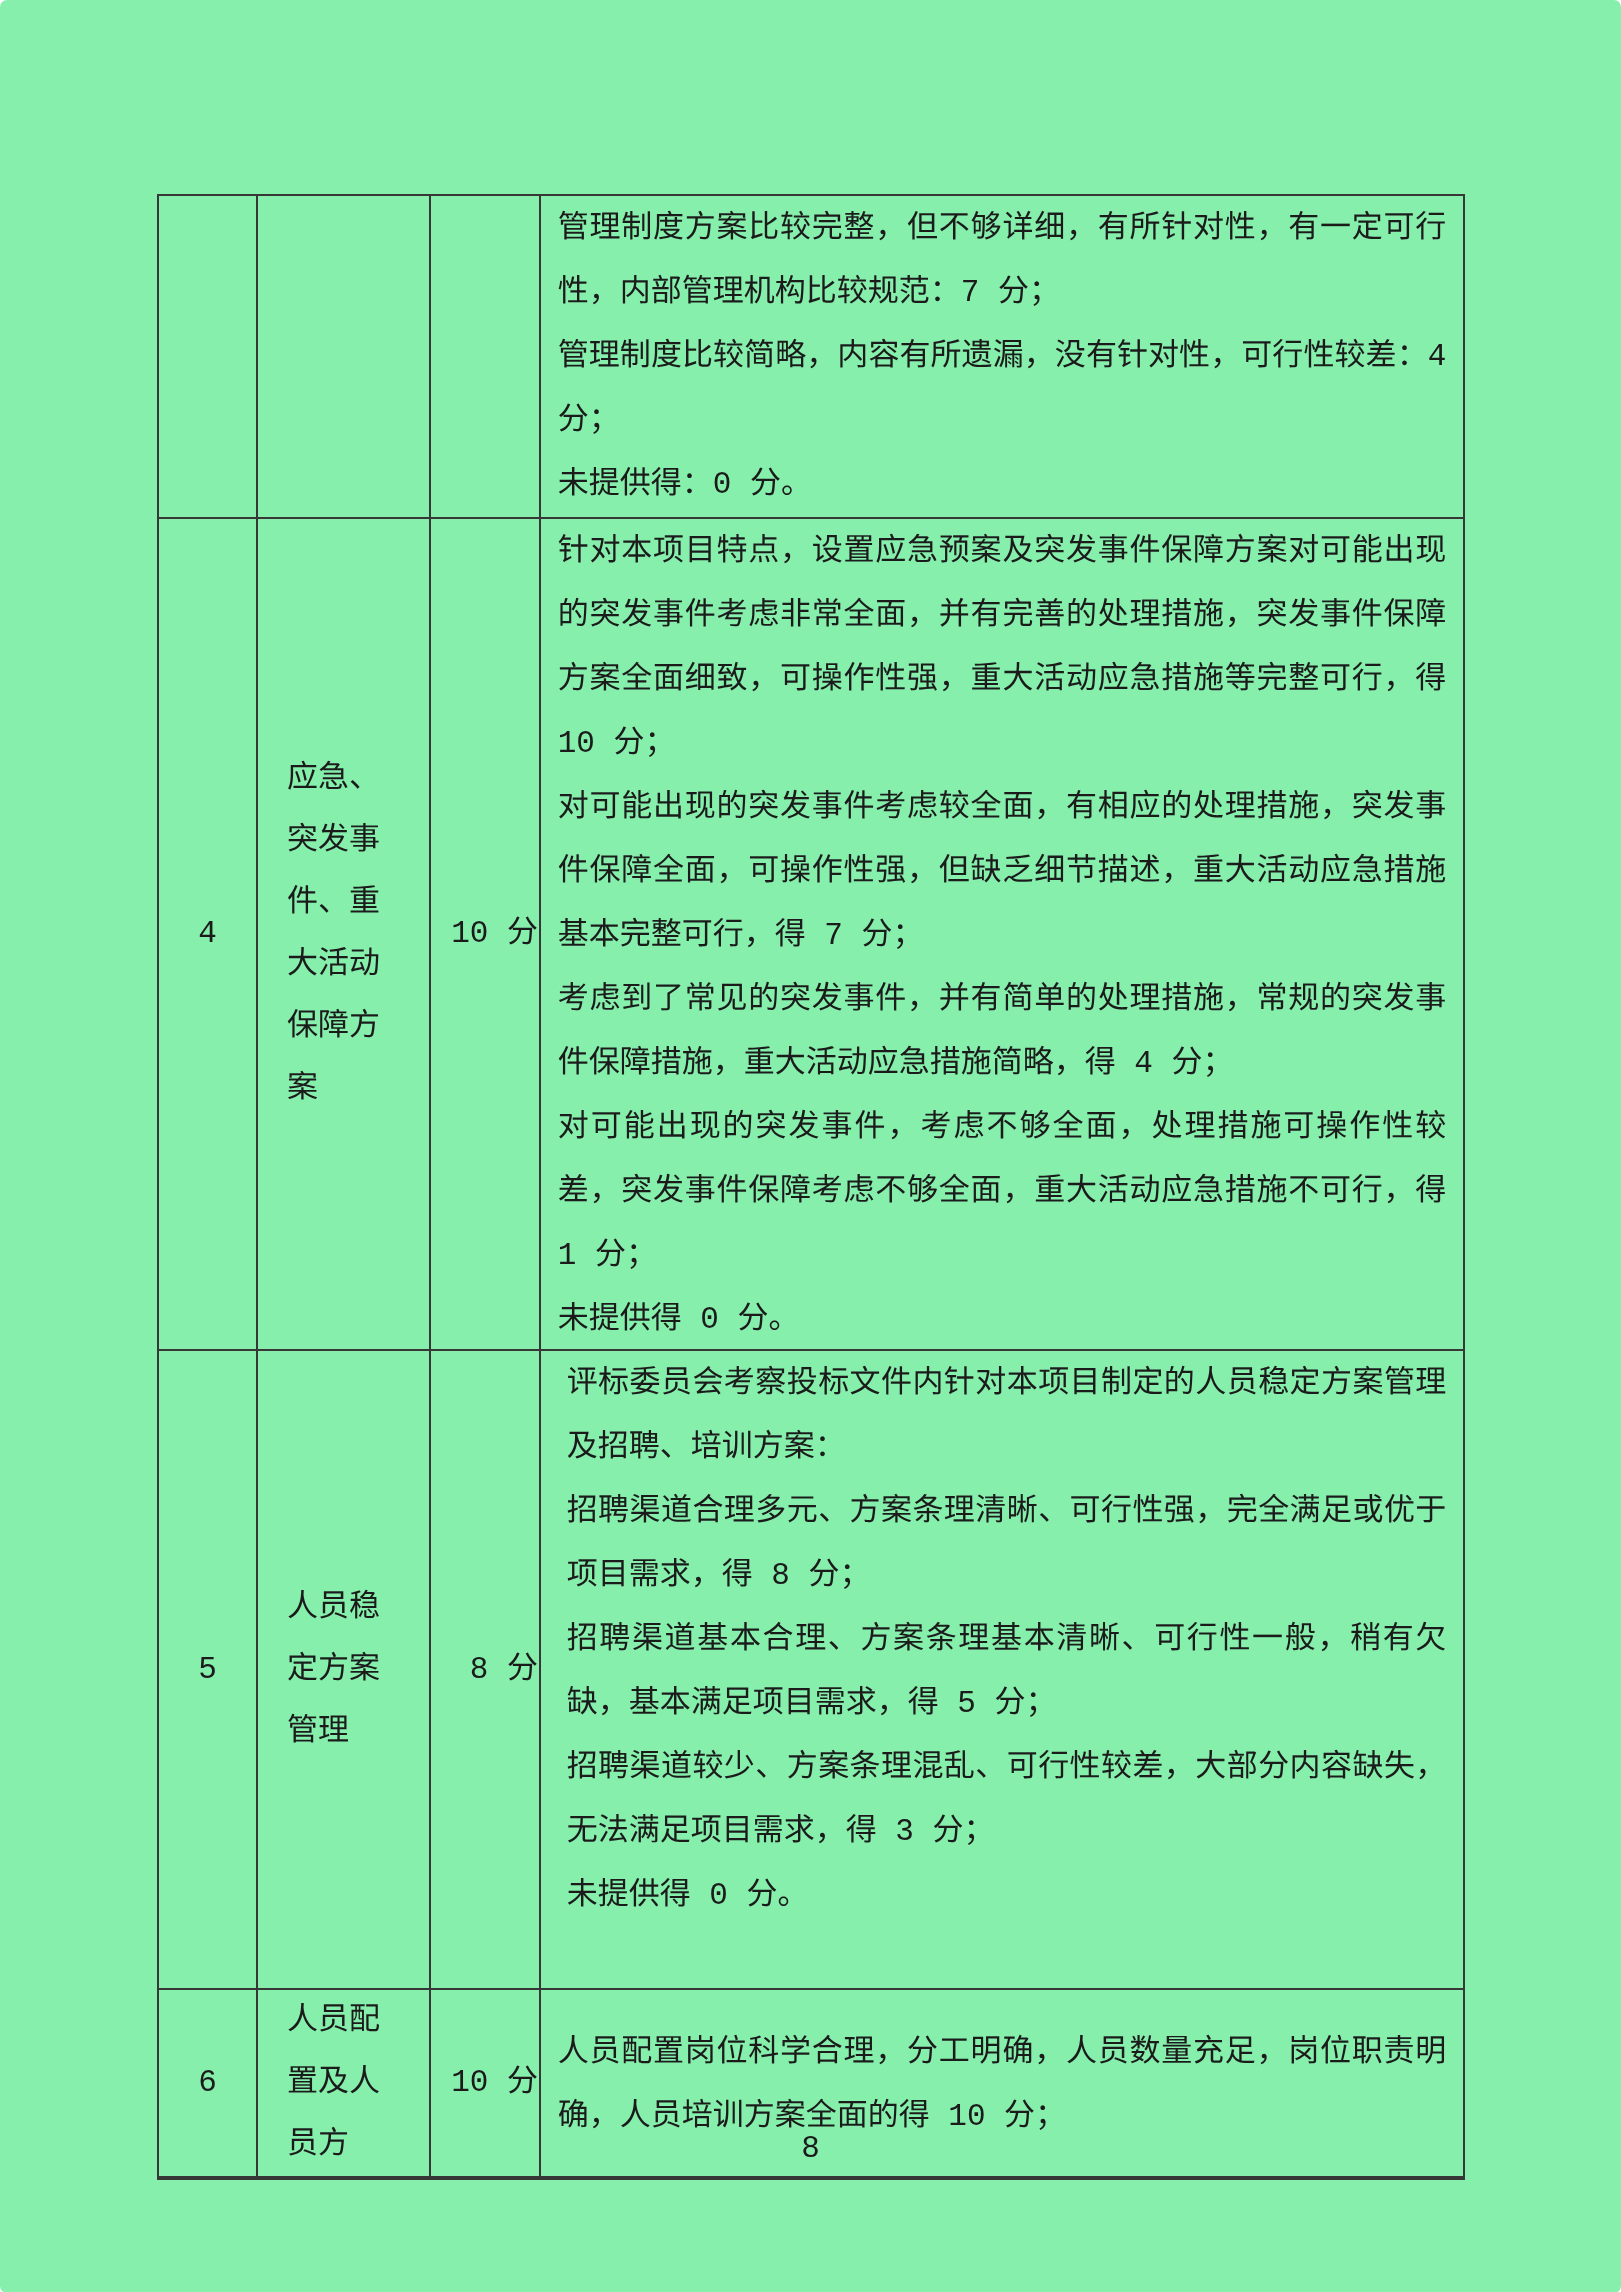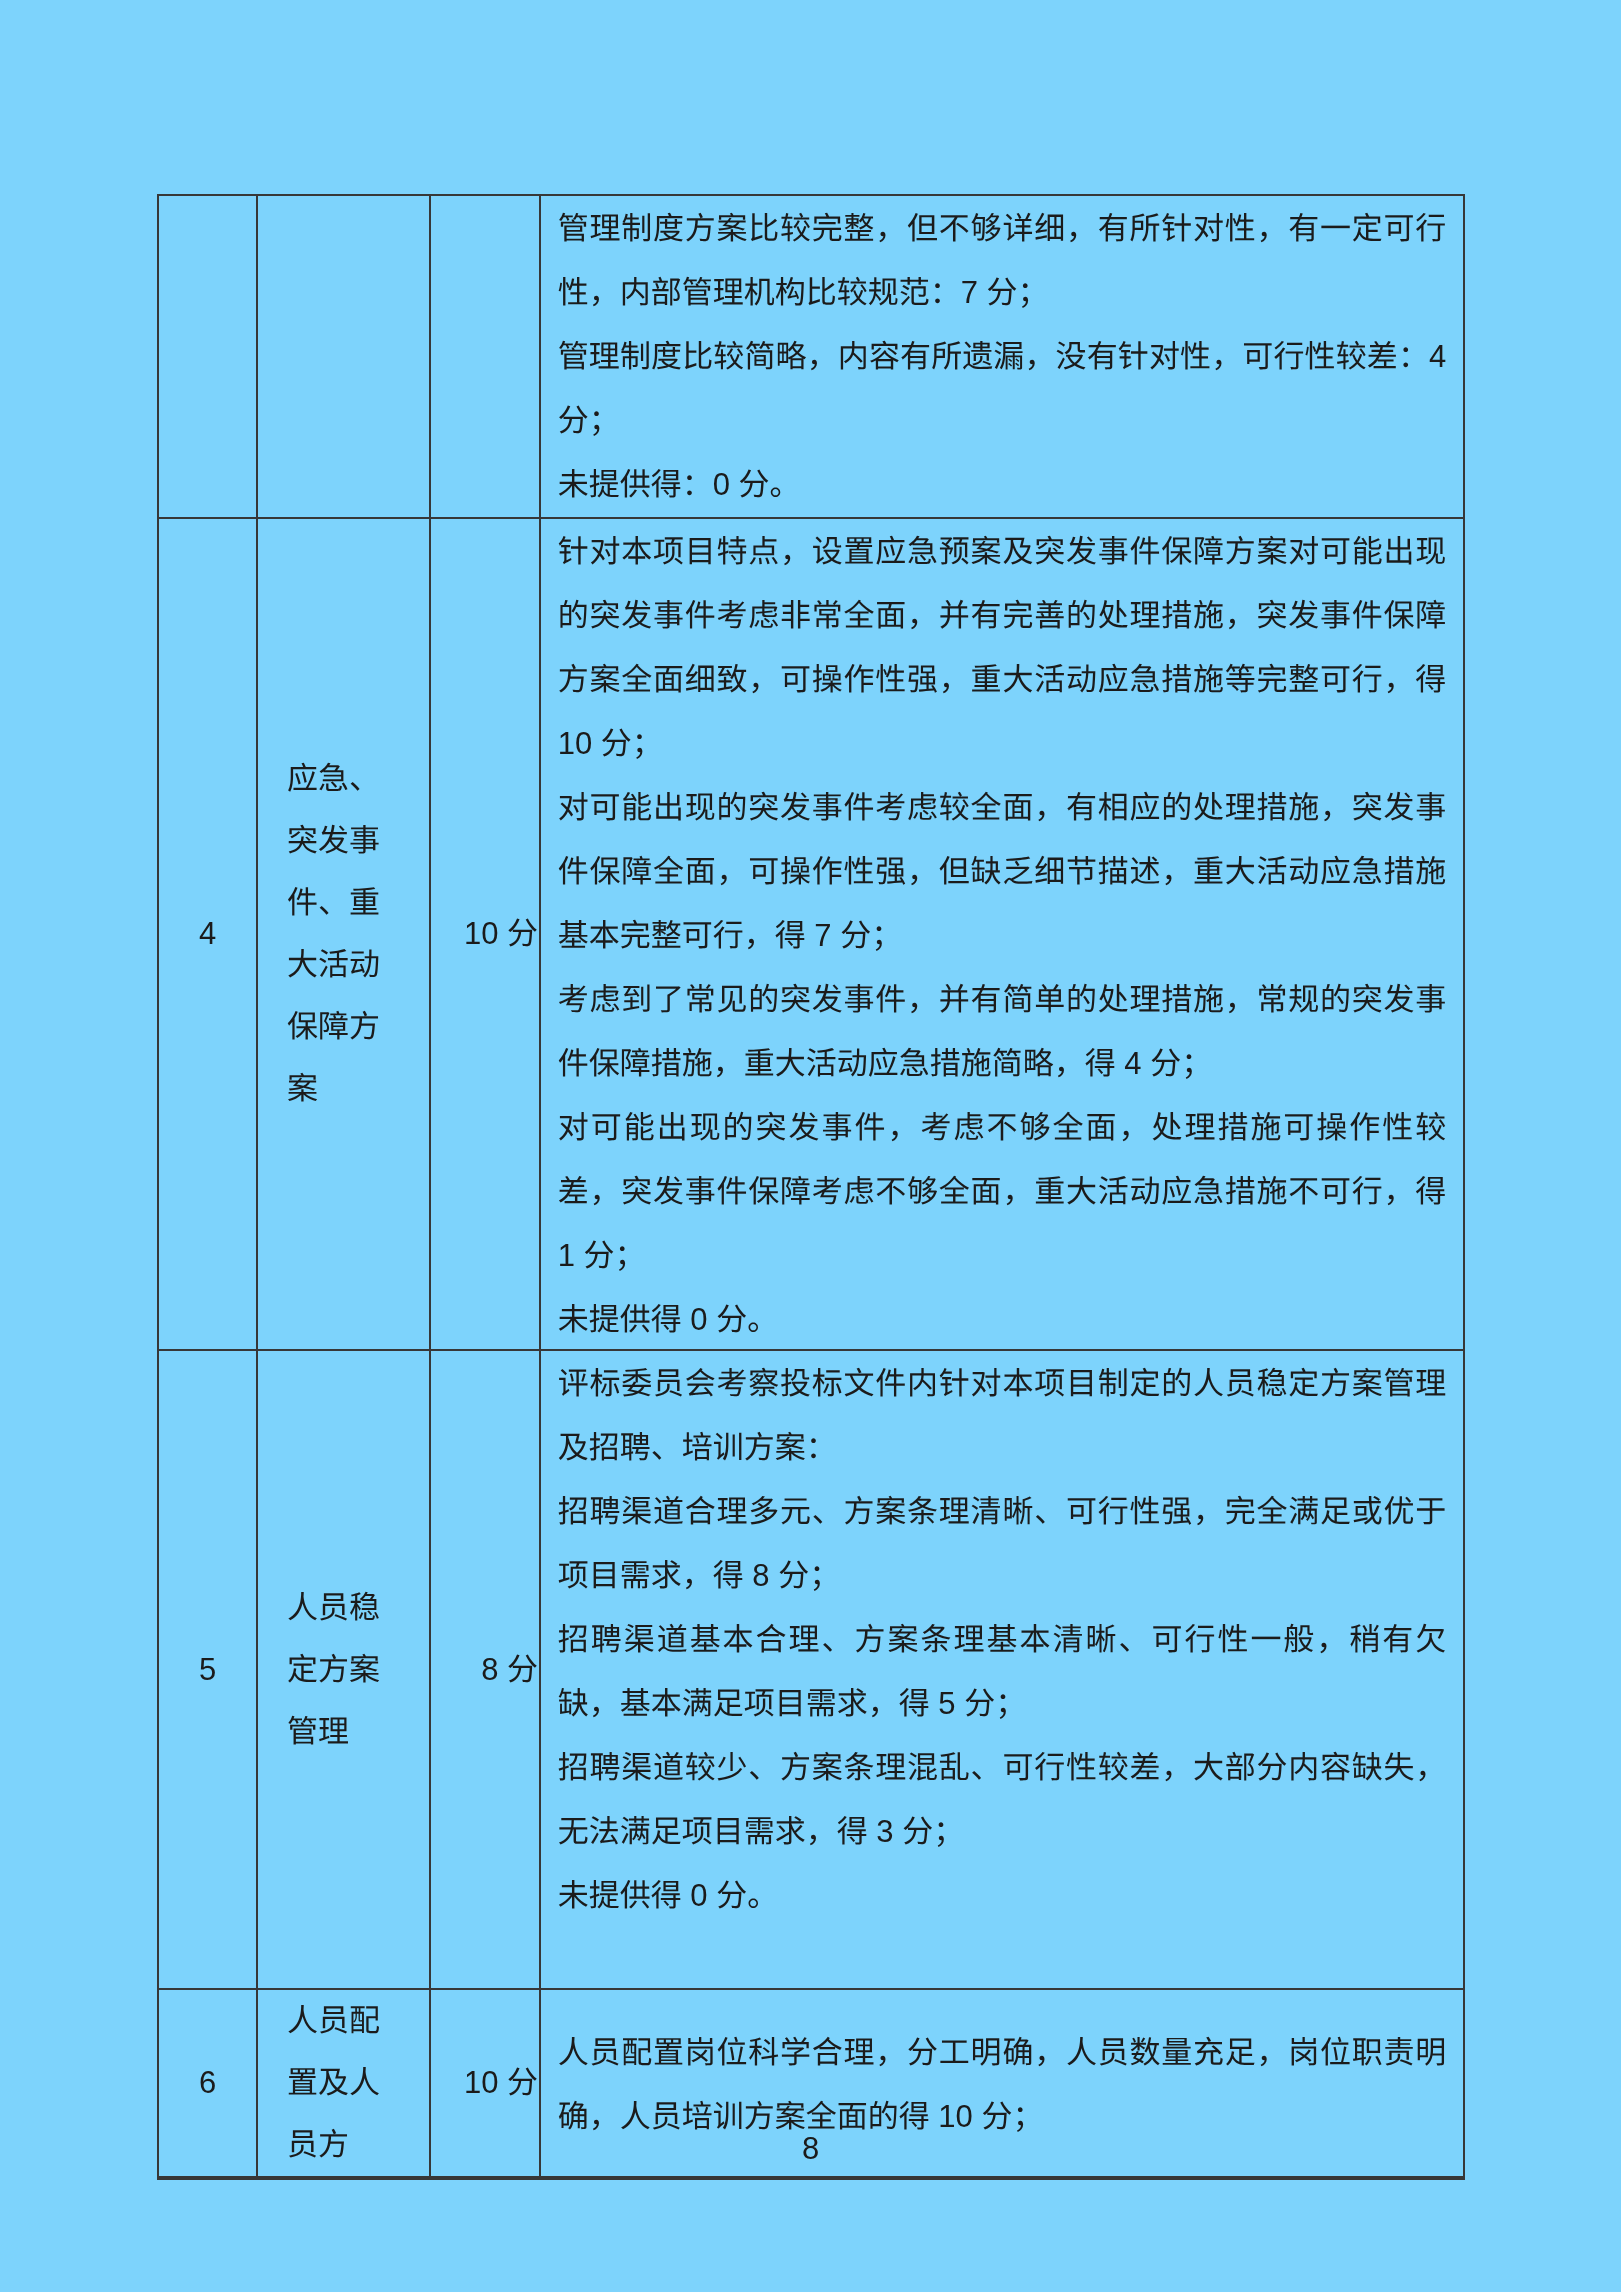--- a/index.html
+++ b/index.html
@@ -4,24 +4,25 @@
 <style>
   html, body {
     margin: 0;
     padding: 0;
     background: #ffffff;
   }
   .page {
     position: relative;
     width: 1621px;
     height: 2293px;
-    background: #7dd3fc;
-    font-family: Liberation Sans, sans-serif;
+    background: #86efac;
+    font-family: Liberation Mono, monospace;
     color: #1b1b1b;
     overflow: hidden;
+    border-radius: 7px;
   }
   table.score-table {
     position: absolute;
     left: 157px;
     top: 194px;
     width: 1307px;
     table-layout: fixed;
     border-collapse: collapse;
     border: 2.9px solid #373737;
     border-left-width: 2px;
@@ -58,21 +59,21 @@
     overflow: hidden;
     text-align: justify;
     line-height: 64px;
   }
   .desc-clip p {
     margin: 0;
     padding: 0;
   }
   .r0 .desc-clip { height: 319px; }
   .r1 .desc-clip { height: 828px; }
-  .r2 .desc-clip { height: 635px; }
+  .r2 .desc-clip { height: 635px; margin-left: 9px; }
   .r3 .desc-clip { height: 125px; }
   .page-number {
     position: absolute;
     top: 2131px;
     left: 0;
     width: 100%;
     text-align: center;
     font-size: 31px;
     line-height: 35px;
   }

